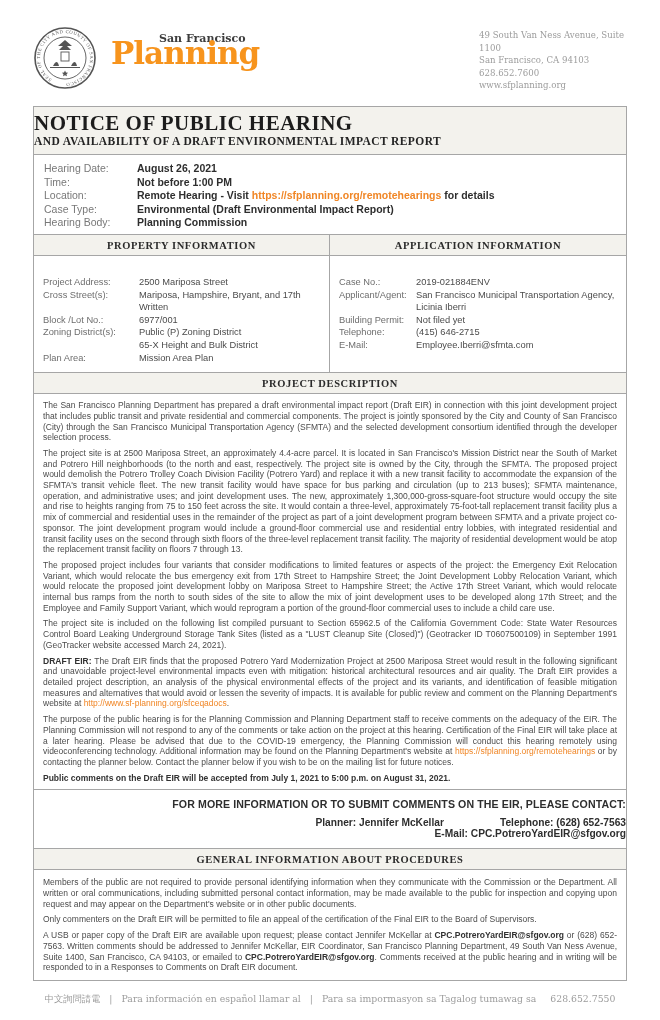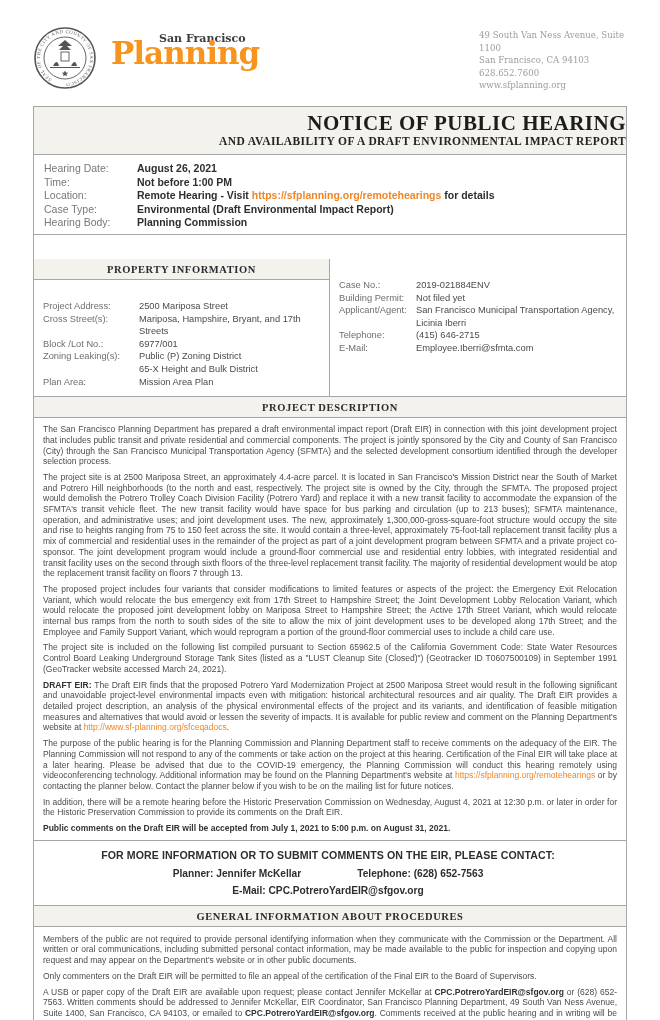--- a/index.html
+++ b/index.html
@@ -19,51 +19,51 @@
   .addr{margin-left:auto;text-align:left;font-family:"DejaVu Serif",serif;
         font-size:8.6px;line-height:12.5px;color:#9c9c9c;padding-top:3px;width:148px;}
   
   .box{border:1px solid #a6a6a6;margin-top:-1px;background:#fff;}
   .box.first{margin-top:8px;}
   .band{background:#f3f2ed;text-align:center;font-family:"Liberation Serif",serif;
         font-weight:bold;font-size:10.5px;letter-spacing:0.6px;color:#2b2b2b;
         padding:5px 0 4px 0;}
   .band.bordered{border-bottom:1px solid #a6a6a6;}
   
-  .titlebox{background:#f3f2ed;text-align:right;padding:5px 0 6px 0;}
+  .titlebox{background:#f3f2ed;text-align:left;padding:5px 0 6px 0;}
   .title-main{font-family:"Liberation Serif",serif;font-weight:bold;font-size:21px;
               color:#1c1c1c;letter-spacing:0.5px;line-height:23px;}
   .title-sub{font-family:"Liberation Serif",serif;font-weight:bold;font-size:11.5px;
              color:#242424;letter-spacing:0.4px;line-height:13px;}
   
   .hearing{padding:7px 10px 4px 10px;}
   .hrow{display:flex;font-size:10.5px;line-height:13.6px;}
   .hlabel{width:93px;flex:0 0 auto;color:#787878;}
   .hvalue{font-weight:bold;color:#2e2e2e;}
   .hvalue .link{font-weight:bold;}
   
   .infotable{display:flex;}
-  .infocol{width:50%;box-sizing:border-box;margin-top:24px;}
+  .infocol{width:50%;box-sizing:border-box;}
   .infocol.left{border-right:1px solid #a6a6a6;}
   .inforows{padding:20px 8px 8px 9px;font-size:9.3px;line-height:12.6px;}
   .irow{display:flex;}
   .ilabel{flex:0 0 auto;color:#6e6e6e;}
   .infocol.left .ilabel{width:96px;}
   .infocol.right .ilabel{width:77px;}
   .ival{color:#4b4b4b;}
   
   .desc-body{padding:6px 9px 6px 9px;}
   .para{font-size:8.5px;line-height:10.7px;text-align:justify;margin:0 0 5px 0;color:#4b4b4b;}
   .para:last-child{margin-bottom:0;}
   .b{font-weight:bold;color:#323232;}
   .link{color:#F08626;}
   
-  .contact{padding:8px 14px 9px 10px;text-align:center;}
+  .contact{padding:8px 0 9px 10px;text-align:right;}
   .c-head{font-size:10.6px;font-weight:bold;color:#2e2e2e;margin-bottom:7px;letter-spacing:0.1px;}
-  .c-line{font-size:10.2px;font-weight:bold;color:#2e2e2e;margin-bottom:6px;}
+  .c-line{font-size:10.2px;font-weight:bold;color:#2e2e2e;}
   .c-line .gap{display:inline-block;width:56px;}
   .c-line:last-child{margin-bottom:0;}
   
   .gen-body{padding:7px 9px 7px 9px;}
   
   .foot{margin-top:12px;text-align:center;font-family:"DejaVu Serif",serif;
         font-size:9.3px;color:#9c9c9c;}
   .foot .sep{margin:0 9px;}
   .foot .phone{margin-left:14px;}
 </style>
@@ -137,63 +137,64 @@
       <div class="inforows" id="prop-rows">
           <div class="irow">
             <span class="ilabel">Project Address:</span>
             <div class="ival">
               <div>2500 Mariposa Street</div>
             </div>
           </div>
           <div class="irow">
             <span class="ilabel">Cross Street(s):</span>
             <div class="ival">
-              <div>Mariposa, Hampshire, Bryant, and 17th Streets</div>
+              <div>Mariposa, Hampshire, Bryant, and 17th Written</div>
             </div>
           </div>
           <div class="irow">
             <span class="ilabel">Block /Lot No.:</span>
             <div class="ival">
               <div>6977/001</div>
             </div>
           </div>
           <div class="irow">
-            <span class="ilabel">Zoning Leaking(s):</span>
+            <span class="ilabel">Zoning District(s):</span>
             <div class="ival">
               <div>Public (P) Zoning District</div>
               <div>65-X Height and Bulk District</div>
             </div>
           </div>
           <div class="irow">
             <span class="ilabel">Plan Area:</span>
             <div class="ival">
               <div>Mission Area Plan</div>
             </div>
           </div>
         </div>
     </div>
     <div class="infocol right">
+      <div class="band bordered">APPLICATION INFORMATION</div>
       <div class="inforows" id="app-rows">
           <div class="irow">
             <span class="ilabel">Case No.:</span>
             <div class="ival">
               <div>2019-021884ENV</div>
-            </div>
-          </div>
-          <div class="irow">
-            <span class="ilabel">Building Permit:</span>
-            <div class="ival">
-              <div>Not filed yet</div>
             </div>
           </div>
           <div class="irow">
             <span class="ilabel">Applicant/Agent:</span>
             <div class="ival">
               <div>San Francisco Municipal Transportation Agency,</div>
               <div>Licinia Iberri</div>
+            </div>
+          </div>
+          <div class="irow">
+            <span class="ilabel">Building Permit:</span>
+            <div class="ival">
+              <div>Not filed yet</div>
             </div>
           </div>
           <div class="irow">
             <span class="ilabel">Telephone:</span>
             <div class="ival">
               <div>(415) 646-2715</div>
             </div>
           </div>
           <div class="irow">
             <span class="ilabel">E-Mail:</span>
@@ -207,21 +208,20 @@
 
   <div class="box">
     <div class="band bordered">PROJECT DESCRIPTION</div>
     <div class="desc-body" id="desc-body">
         <p class="para"><span>The San Francisco Planning Department has prepared a draft environmental impact report (Draft EIR) in connection with this joint development project that includes public transit and private residential and commercial components. The project is jointly sponsored by the City and County of San Francisco (City) through the San Francisco Municipal Transportation Agency (SFMTA) and the selected development consortium identified through the developer selection process.</span></p>
         <p class="para"><span>The project site is at 2500 Mariposa Street, an approximately 4.4-acre parcel. It is located in San Francisco's Mission District near the South of Market and Potrero Hill neighborhoods (to the north and east, respectively. The project site is owned by the City, through the SFMTA. The proposed project would demolish the Potrero Trolley Coach Division Facility (Potrero Yard) and replace it with a new transit facility to accommodate the expansion of the SFMTA's transit vehicle fleet. The new transit facility would have space for bus parking and circulation (up to 213 buses); SFMTA maintenance, operation, and administrative uses; and joint development uses. The new, approximately 1,300,000-gross-square-foot structure would occupy the site and rise to heights ranging from 75 to 150 feet across the site. It would contain a three-level, approximately 75-foot-tall replacement transit facility plus a mix of commercial and residential uses in the remainder of the project as part of a joint development program between SFMTA and a private project co-sponsor. The joint development program would include a ground-floor commercial use and residential entry lobbies, with integrated residential and transit facility uses on the second through sixth floors of the three-level replacement transit facility. The majority of residential development would be atop the replacement transit facility on floors 7 through 13.</span></p>
         <p class="para"><span>The proposed project includes four variants that consider modifications to limited features or aspects of the project: the Emergency Exit Relocation Variant, which would relocate the bus emergency exit from 17th Street to Hampshire Street; the Joint Development Lobby Relocation Variant, which would relocate the proposed joint development lobby on Mariposa Street to Hampshire Street; the Active 17th Street Variant, which would relocate internal bus ramps from the north to south sides of the site to allow the mix of joint development uses to be developed along 17th Street; and the Employee and Family Support Variant, which would reprogram a portion of the ground-floor commercial uses to include a child care use.</span></p>
         <p class="para"><span>The project site is included on the following list compiled pursuant to Section 65962.5 of the California Government Code: State Water Resources Control Board Leaking Underground Storage Tank Sites (listed as a "LUST Cleanup Site (Closed)") (Geotracker ID T0607500109) in September 1991 (GeoTracker website accessed March 24, 2021).</span></p>
         <p class="para"><span class="b">DRAFT EIR: </span><span>The Draft EIR finds that the proposed Potrero Yard Modernization Project at 2500 Mariposa Street would result in the following significant and unavoidable project-level environmental impacts even with mitigation: historical architectural resources and air quality. The Draft EIR provides a detailed project description, an analysis of the physical environmental effects of the project and its variants, and identification of feasible mitigation measures and alternatives that would avoid or lessen the severity of impacts. It is available for public review and comment on the Planning Department's website at </span><span class="link">http://www.sf-planning.org/sfceqadocs</span><span>.</span></p>
         <p class="para"><span>The purpose of the public hearing is for the Planning Commission and Planning Department staff to receive comments on the adequacy of the EIR. The Planning Commission will not respond to any of the comments or take action on the project at this hearing. Certification of the Final EIR will take place at a later hearing. Please be advised that due to the COVID-19 emergency, the Planning Commission will conduct this hearing remotely using videoconferencing technology. Additional information may be found on the Planning Department's website at </span><span class="link">https://sfplanning.org/remotehearings</span><span> or by contacting the planner below. Contact the planner below if you wish to be on the mailing list for future notices.</span></p>
-        <p class="para"><span>In addition, there will be a remote hearing before the Historic Preservation Commission on Wednesday, August 4, 2021 at 12:30 p.m. or later in order for the Historic Preservation Commission to provide its comments on the Draft EIR.</span></p>
         <p class="para"><span class="b">Public comments on the Draft EIR will be accepted from July 1, 2021 to 5:00 p.m. on August 31, 2021.</span></p>
       </div>
   </div>
 
   <div class="box contact">
     <div class="c-head">FOR MORE INFORMATION OR TO SUBMIT COMMENTS ON THE EIR, PLEASE CONTACT:</div>
     <div class="c-line">
       <span>Planner: Jennifer McKellar</span><span class="gap"></span><span>Telephone: (628) 652-7563</span>
     </div>
     <div class="c-line">

